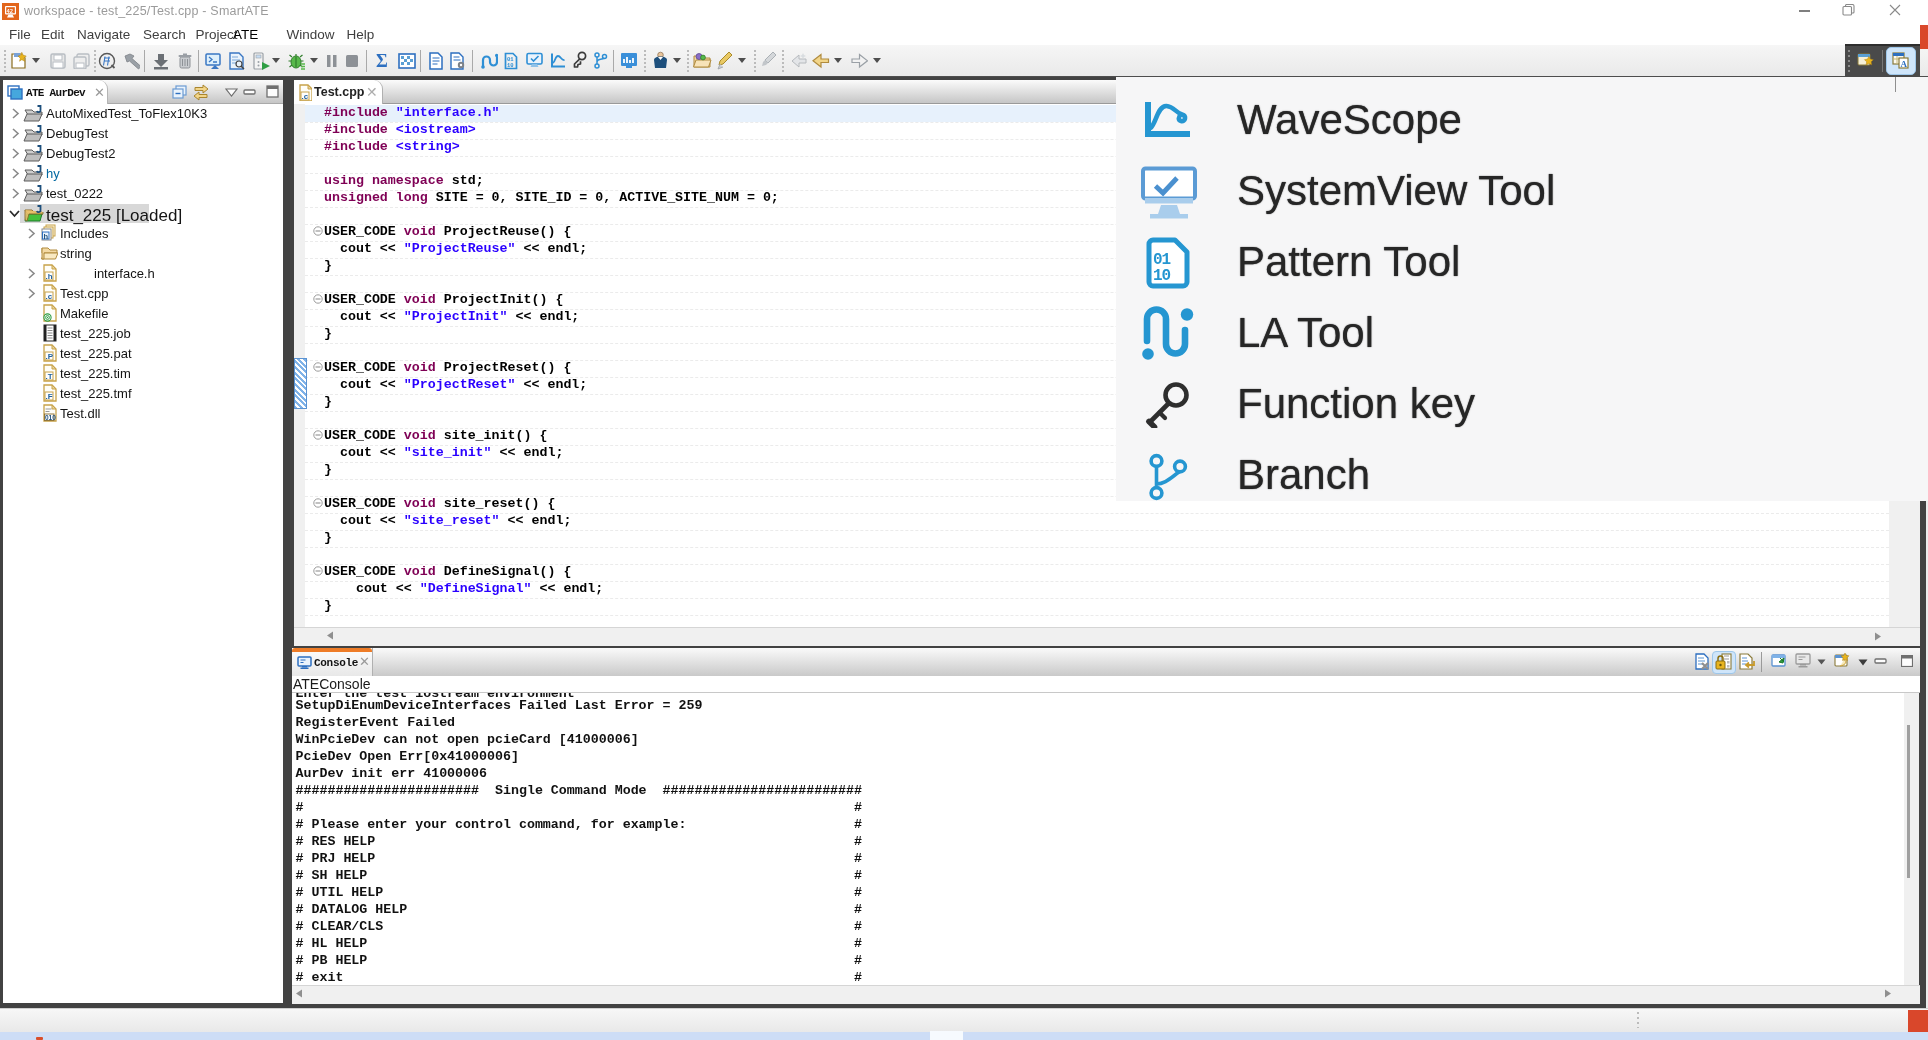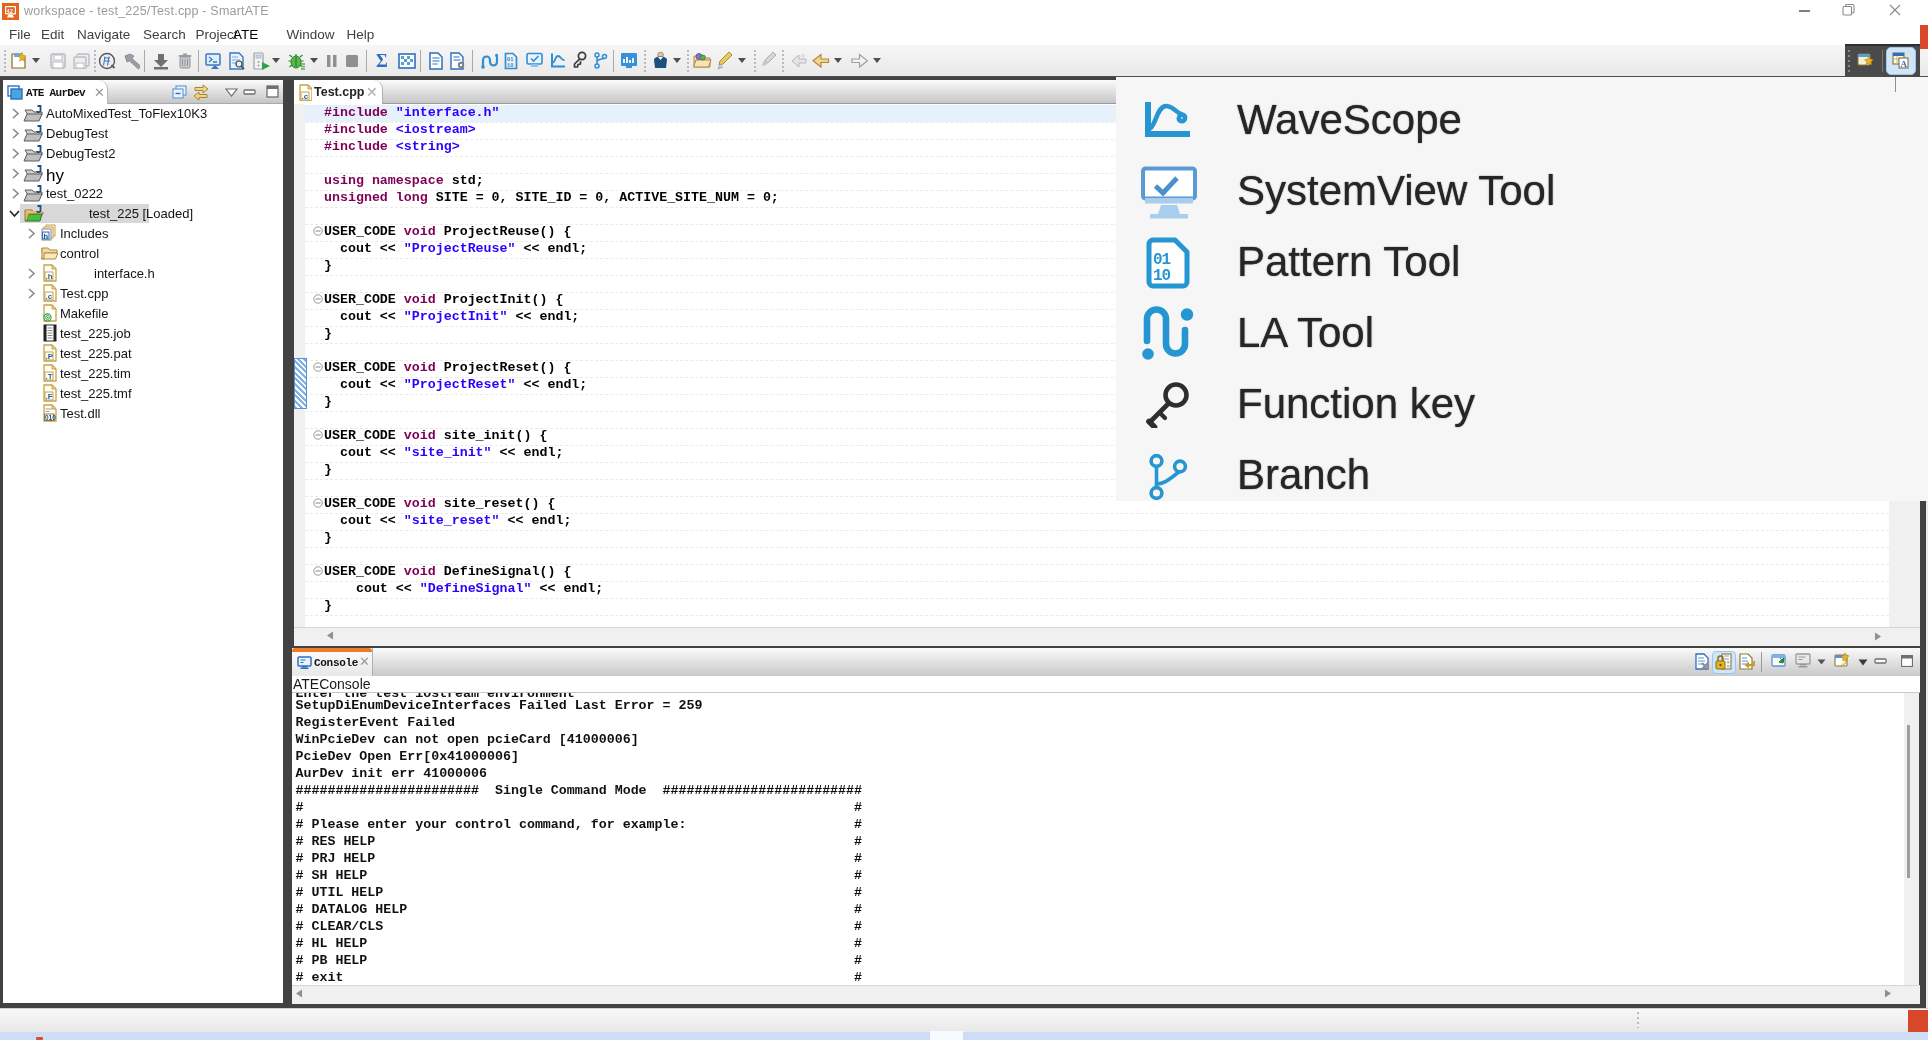--- a/index.html
+++ b/index.html
@@ -293,58 +293,58 @@
   </svg>
 <div class="abs" style="left:46px;top:146px;font-size:13px;color:#141414;">DebugTest2</div>
 <svg class="abs" style="left:11px;top:168px" width="9" height="11" viewBox="0 0 9 11">
     <path d="M2 1 l5 4.5 -5 4.5" fill="none" stroke="#8a8a8a" stroke-width="1.6"></path>
   </svg>
 <svg class="abs" style="left:23px;top:164px" width="22" height="19" viewBox="0 0 22 19">
     <path d="M2 6 h7 l2 2 h8 v3 l-14 0 z" fill="#cfcfcf" stroke="#5d5d5d" stroke-width="1"></path>
     <path d="M4 10 h15 l-3 7 h-15 z" fill="#bfbfbf" stroke="#5d5d5d" stroke-width="1"></path>
     <path d="M14.5 2 h3 v4.5 c0 2.2 -3.2 2.2 -3.6 0.5" fill="none" stroke="#1d4f7c" stroke-width="1.8"></path>
   </svg>
-<div class="abs" style="left:46px;top:166px;font-size:17px;color:#000000;">hy</div>
+<div class="abs" style="left:46px;top:166px;font-size:13px;color:#0369a1;">hy</div>
 <svg class="abs" style="left:11px;top:188px" width="9" height="11" viewBox="0 0 9 11">
     <path d="M2 1 l5 4.5 -5 4.5" fill="none" stroke="#8a8a8a" stroke-width="1.6"></path>
   </svg>
 <svg class="abs" style="left:23px;top:184px" width="22" height="19" viewBox="0 0 22 19">
     <path d="M2 6 h7 l2 2 h8 v3 l-14 0 z" fill="#cfcfcf" stroke="#5d5d5d" stroke-width="1"></path>
     <path d="M4 10 h15 l-3 7 h-15 z" fill="#bfbfbf" stroke="#5d5d5d" stroke-width="1"></path>
     <path d="M14.5 2 h3 v4.5 c0 2.2 -3.2 2.2 -3.6 0.5" fill="none" stroke="#1d4f7c" stroke-width="1.8"></path>
   </svg>
 <div class="abs" style="left:46px;top:186px;font-size:13px;color:#141414;">test_0222</div>
 <div class="abs" style="left:20px;top:204px;width:129px;height:19px;background:#d8d8d8;"></div>
 <svg class="abs" style="left:9px;top:209px" width="11" height="9" viewBox="0 0 11 9">
     <path d="M1 2 l4.5 5 4.5 -5" fill="none" stroke="#2b2b2b" stroke-width="1.8"></path>
   </svg>
 <svg class="abs" style="left:23px;top:204px" width="22" height="19" viewBox="0 0 22 19">
     <path d="M2 6 h7 l2 2 h8 v3 l-14 0 z" fill="#e8c06a" stroke="#8a6d2d" stroke-width="1"></path>
     <path d="M4 10 h15 l-2 7 h-15 z" fill="#44c03c" stroke="#1c7a2a" stroke-width="1"></path>
     <path d="M2 6 l0 10 2 1 2 -7 14 0 0 -2" fill="#e8c06a" stroke="#8a6d2d" stroke-width="1" opacity="0.9"></path>
     <path d="M14.5 2 h3 v4.5 c0 2.2 -3.2 2.2 -3.6 0.5" fill="none" stroke="#1d4f7c" stroke-width="1.8"></path>
   </svg>
-<div class="abs" style="left:46px;top:206px;font-size:13px;color:#141414;margin-left:43px;">test_225 [Loaded]</div>
+<div class="abs" style="left:46px;top:206px;font-size:17px;color:#141414;">test_225 [Loaded]</div>
 <svg class="abs" style="left:27px;top:228px" width="9" height="11" viewBox="0 0 9 11">
     <path d="M2 1 l5 4.5 -5 4.5" fill="none" stroke="#8a8a8a" stroke-width="1.6"></path>
   </svg>
 <svg class="abs" style="left:40px;top:224px" width="17" height="18" viewBox="0 0 17 18">
     <rect x="6" y="1" width="9" height="11" fill="#fdf6e0" stroke="#c8a24a"></rect>
     <rect x="4" y="3" width="9" height="11" fill="#fdf6e0" stroke="#c8a24a"></rect>
     <rect x="2" y="5" width="9" height="11" fill="#fff" stroke="#8a8a8a"></rect>
     <rect x="2.5" y="8" width="6.5" height="7" fill="#eaf3fc" stroke="#2d6fc0" stroke-width="1"></rect>
     <text x="3.5" y="14.5" font-size="7.5" font-weight="bold" fill="#1d4f7c">h</text>
   </svg>
 <div class="abs" style="left:60px;top:226px;font-size:13px;color:#141414;">Includes</div>
 <svg class="abs" style="left:41px;top:245px" width="17" height="16" viewBox="0 0 17 16">
     <path d="M1 3 h6 l2 2 h7 v3 h-15 z" fill="#f3d9a4" stroke="#b08b3e" stroke-width="1"></path>
     <path d="M3 8 h14 l-2.5 6 h-14 z" fill="#f9e9c2" stroke="#b08b3e" stroke-width="1"></path>
     <path d="M1 3 v11 l2 0 0 -6" fill="#f3d9a4" stroke="#b08b3e" stroke-width="1"></path>
   </svg>
-<div class="abs" style="left:60px;top:246px;font-size:13px;color:#141414;">control</div>
+<div class="abs" style="left:60px;top:246px;font-size:13px;color:#141414;">string</div>
 <svg class="abs" style="left:27px;top:268px" width="9" height="11" viewBox="0 0 9 11">
     <path d="M2 1 l5 4.5 -5 4.5" fill="none" stroke="#8a8a8a" stroke-width="1.6"></path>
   </svg>
 <svg class="abs" style="left:42px;top:264px" width="16" height="18" viewBox="0 0 16 18">
     <path d="M2 1 h8 l4 4 v12 h-12 z" fill="#fffef8" stroke="#c8a24a" stroke-width="1.3"></path>
     <path d="M10 1 l4 4 h-4 z" fill="#e8d49a" stroke="#c8a24a" stroke-width="1"></path>
     <rect x="3" y="8" width="8" height="8" fill="#fff" stroke="#c8a24a"></rect>
     <text x="3.5" y="15" font-size="8" font-weight="bold" fill="#1d5f9e">.h</text>
   </svg>
 <div class="abs" style="left:60px;top:266px;font-size:13px;color:#141414;padding-left:34px;">interface.h</div>

